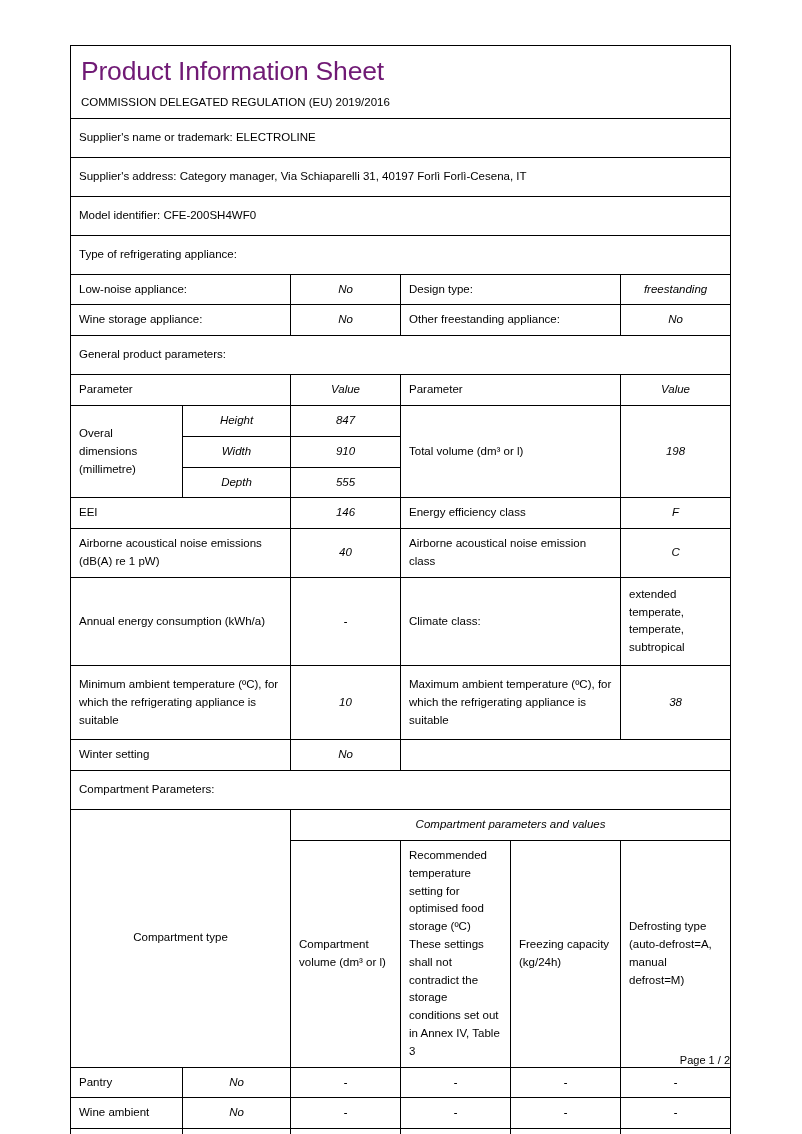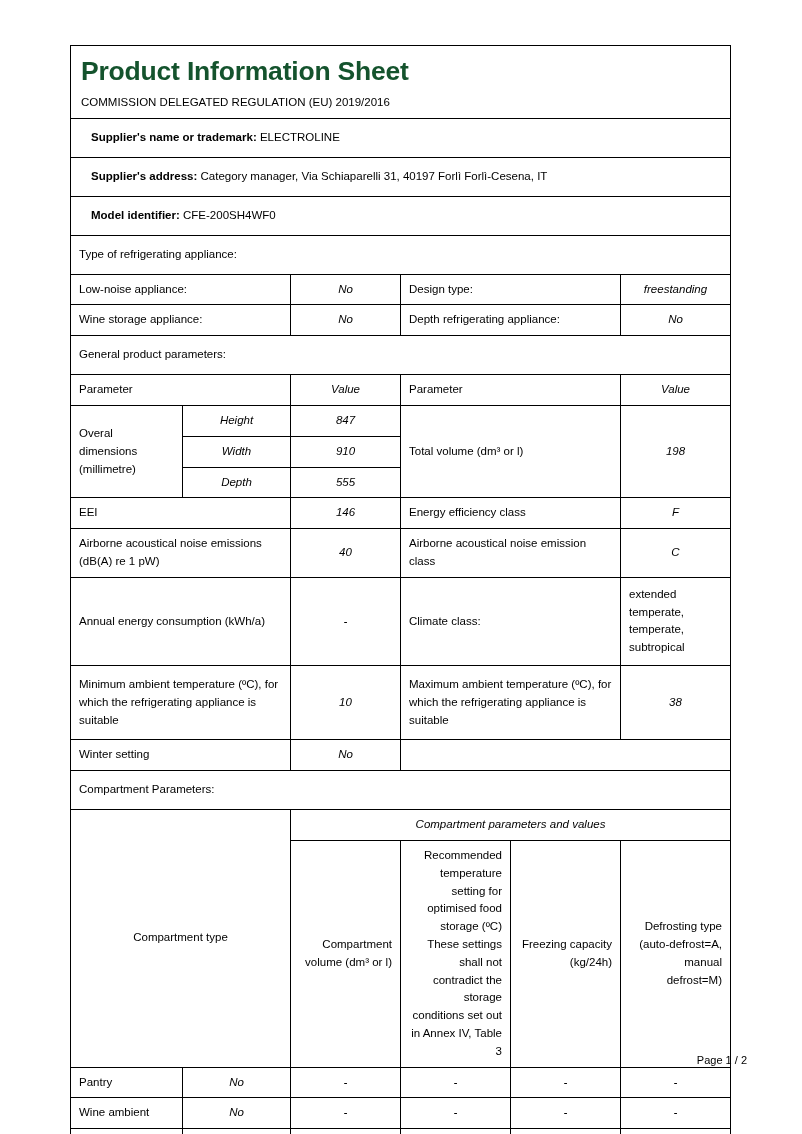--- a/index.html
+++ b/index.html
@@ -31,54 +31,53 @@
     padding: 6px 8px;
     font-size: 11.5px;
     line-height: 1.55;
     vertical-align: middle;
     background: #ffffff;
   }
   .title-cell {
     padding: 10px 10px 8px 10px !important;
   }
   .doc-title {
-    color: #14532d;
+    color: #701a75;
     font-size: 26.5px;
-    font-weight: bold;
+    font-weight: normal;
     letter-spacing: -0.2px;
     line-height: 1.15;
     margin: 0 0 9px 0;
   }
   .doc-subtitle {
     font-size: 11.5px;
     line-height: 1.3;
   }
   .center { text-align: center; font-style: italic; }
-  .kv .k { font-weight: bold; margin-left: 12px; }
+  .kv .k { font-weight: normal; }
   .kv .v { font-weight: normal; }
   .sect { font-weight: normal; }
   .vert-pad { padding-top: 10px !important; padding-bottom: 10px !important; }
   .hdr-tall {
     height: 240px;
     vertical-align: middle;
     text-align: center;
   }
   .hdr-narrow {
-    text-align: right;
+    text-align: left;
     line-height: 1.85;
     margin-top: 24px;
   }
   .footer {
     position: absolute;
     left: 70px;
     top: 1054px;
     width: 660px;
     text-align: right;
     font-size: 11px;
-    padding-left: 17px;
   }
   .climate-cell {
     line-height: 1.75;
     padding-top: 8px !important;
     padding-bottom: 8px !important;
   }
 </style>
 </head>
 <body>
 
@@ -130,21 +129,21 @@
     <tr>
       <td colspan="2">Low-noise appliance:</td>
       <td class="center">No</td>
       <td colspan="2">Design type:</td>
       <td class="center">freestanding</td>
     </tr>
 
     <tr>
       <td colspan="2">Wine storage appliance:</td>
       <td class="center">No</td>
-      <td colspan="2">Depth refrigerating appliance:</td>
+      <td colspan="2">Other freestanding appliance:</td>
       <td class="center">No</td>
     </tr>
 
     <tr>
       <td colspan="6" class="sect vert-pad">General product parameters:</td>
     </tr>
 
     <tr>
       <td colspan="2">Parameter</td>
       <td class="center">Value</td>

